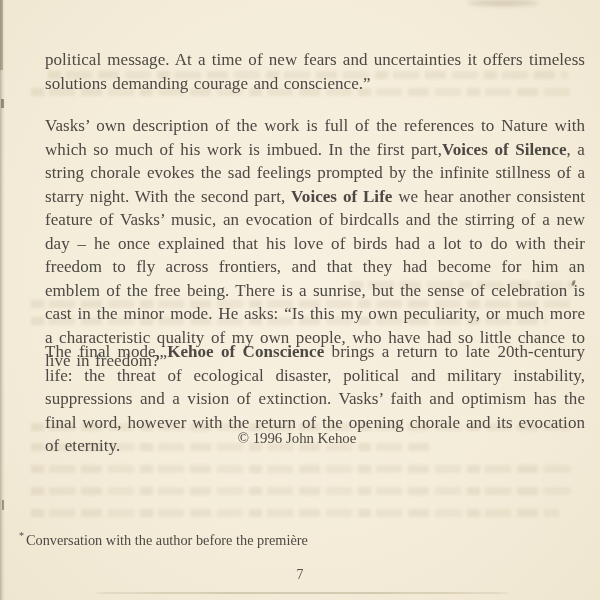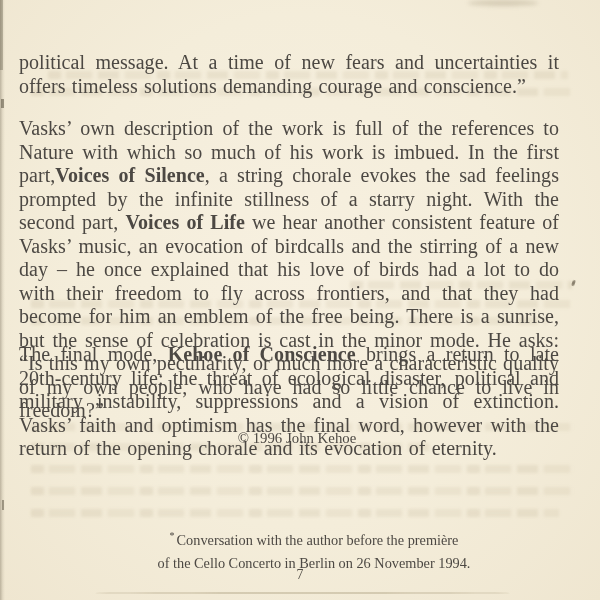--- a/index.html
+++ b/index.html
@@ -7,44 +7,43 @@
     position:relative;
     width:600px;height:600px;
     background:
       radial-gradient(ellipse at 50% 45%, #f7f0e0 0%, #f4edda 55%, #efe6d0 100%);
     font-family:"Liberation Serif","DejaVu Serif",serif;
     color:#4c4843;
     overflow:hidden;
   }
   .para{
     position:absolute;
-    left:19px;width:540px;
-    font-size:20px;
+    left:45px;width:540px;
+    font-size:17px;
     line-height:23.5px;
     text-align:justify;
     letter-spacing:0.05px;
     word-spacing:1.2px;
   }
   .para .bold{font-weight:bold;}
   #para-1{top:31px;}
   #para-2{top:97px;}
   #para-3{top:323px;}
   .copyright{
     position:absolute;
     left:31px;width:532px;top:430px;
     font-size:14.8px;
     text-align:center;
     color:#4c4843;
   }
   .footnote{
     position:absolute;
-    left:45px;width:538px;top:524px;
+    left:19px;width:538px;top:524px;
     font-size:14.3px;
     line-height:23px;
-    text-align:center;
     color:#4c4843;
   }
   .footnote sup{font-size:10px;vertical-align:6px;margin-right:2px;}
   .page-number{
     position:absolute;
     left:0;width:600px;top:567px;
     font-size:13.8px;
     text-align:center;
     color:#55514a;
   }
@@ -99,18 +98,17 @@
   <div class="ghost" style="left:31px;top:509px;width:528px;"></div>
 
   <p class="para" id="para-1"><span>political message. At a time of new fears and uncertainties it offers timeless solutions demanding courage and conscience.”</span></p>
   <p class="para" id="para-2"><span>Vasks’ own description of the work is full of the references to Nature with which so much of his work is imbued. In the first part,</span><span class="bold">Voices of Silence</span><span>, a string chorale evokes the sad feelings prompted by the infinite stillness of a starry night. With the second part, </span><span class="bold">Voices of Life</span><span> we hear another consistent feature of Vasks’ music, an evocation of birdcalls and the stirring of a new day – he once explained that his love of birds had a lot to do with their freedom to fly across frontiers, and that they had become for him an emblem of the free being. There is a sunrise, but the sense of celebration is cast in the minor mode. He asks: “Is this my own peculiarity, or much more a characteristic quality of my own people, who have had so little chance to live in freedom?”</span></p>
   <p class="para" id="para-3"><span>The final mode, </span><span class="bold">Kehoe of Conscience</span><span> brings a return to late 20th-century life: the threat of ecological disaster, political and military instability, suppressions and a vision of extinction. Vasks’ faith and optimism has the final word, however with the return of the opening chorale and its evocation of eternity.</span></p>
 
   <div class="copyright">© 1996 John Kehoe</div>
 
   <div class="footnote">
     <div><sup>*</sup><span>Conversation with the author before the première</span></div>
-    <div><span>of the Cello Concerto in Berlin on 26 November 1994.</span></div>
   </div>
 
   <div class="page-number">7</div>
 
 </div>
 
 </body></html>

